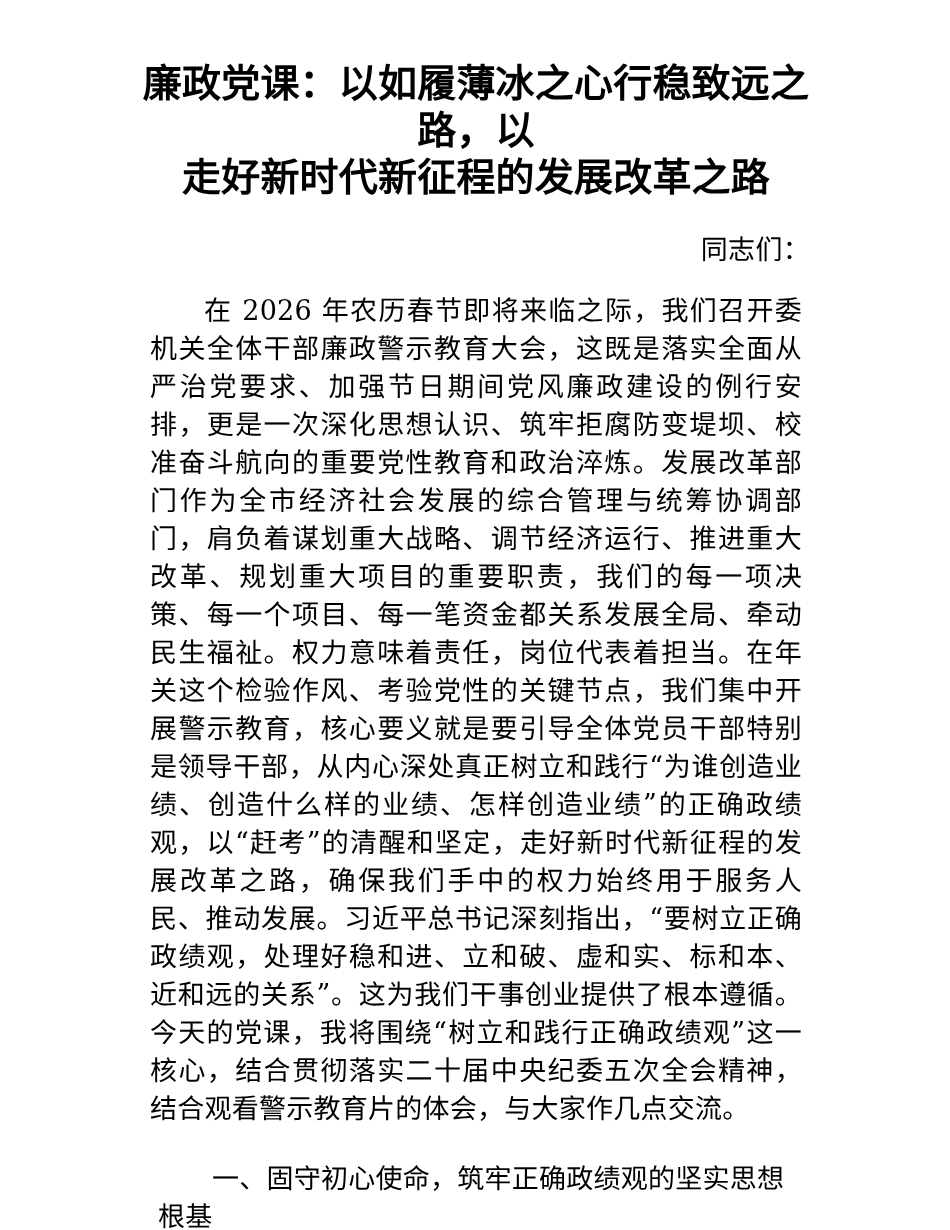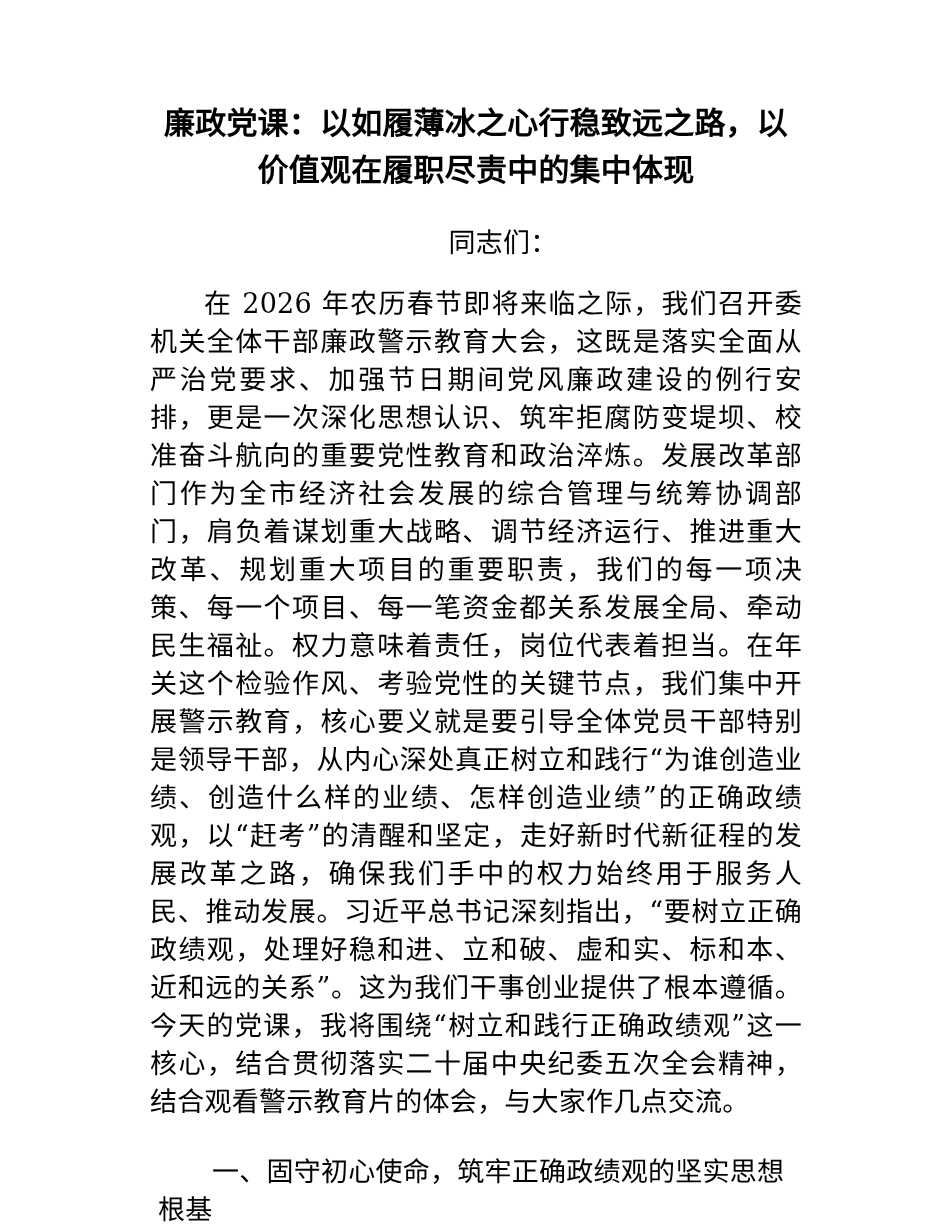--- a/index.html
+++ b/index.html
@@ -21,35 +21,35 @@
   }
   .content {
     position: absolute;
     left: 142px;
     top: 0;
     width: 668px;
   }
   .doc-title {
     font-family: "Liberation Sans", "DejaVu Sans", sans-serif;
     font-weight: bold;
-    font-size: 31px;
+    font-size: 39px;
     line-height: 47px;
     text-align: center;
     letter-spacing: 0.2px;
     margin: 0;
-    padding-top: 100px;
+    padding-top: 60px;
     color: #000000;
   }
   .salutation {
     font-size: 27px;
     line-height: 38px;
     margin: 0;
     padding-top: 30px;
     text-indent: 2em;
-    text-align: center;
+    text-align: right;
     letter-spacing: 0.3px;
   }
   .body-para {
     font-size: 27px;
     line-height: 38px;
     margin: 8px;
     padding-top: 15px;
     text-indent: 2em;
     text-align: justify;
     text-justify: inter-character;
@@ -70,21 +70,21 @@
   }
 </style>
 </head>
 <body>
 
 <div class="page">
   <div class="content">
 
     <h1 class="doc-title">
       <span>廉政党课：以如履薄冰之心行稳致远之路，以</span><br>
-      <span>价值观在履职尽责中的集中体现</span>
+      <span>走好新时代新征程的发展改革之路</span>
     </h1>
 
     <p class="salutation">同志们：</p>
 
     <p class="body-para">在 2026 年农历春节即将来临之际，我们召开委机关全体干部廉政警示教育大会，这既是落实全面从严治党要求、加强节日期间党风廉政建设的例行安排，更是一次深化思想认识、筑牢拒腐防变堤坝、校准奋斗航向的重要党性教育和政治淬炼。发展改革部门作为全市经济社会发展的综合管理与统筹协调部门，肩负着谋划重大战略、调节经济运行、推进重大改革、规划重大项目的重要职责，我们的每一项决策、每一个项目、每一笔资金都关系发展全局、牵动民生福祉。权力意味着责任，岗位代表着担当。在年关这个检验作风、考验党性的关键节点，我们集中开展警示教育，核心要义就是要引导全体党员干部特别是领导干部，从内心深处真正树立和践行“为谁创造业绩、创造什么样的业绩、怎样创造业绩”的正确政绩观，以“赶考”的清醒和坚定，走好新时代新征程的发展改革之路，确保我们手中的权力始终用于服务人民、推动发展。习近平总书记深刻指出，“要树立正确政绩观，处理好稳和进、立和破、虚和实、标和本、近和远的关系”。这为我们干事创业提供了根本遵循。今天的党课，我将围绕“树立和践行正确政绩观”这一核心，结合贯彻落实二十届中央纪委五次全会精神，结合观看警示教育片的体会，与大家作几点交流。</p>
 
     <p class="section-heading">一、固守初心使命，筑牢正确政绩观的坚实思想根基</p>
 
     <p class="body-para">政绩观是党员干部世界观、人生观、价值观在履职尽责中的集中体现。树立和践行正确政绩观，首先必须从思想源头抓起，解决好“我是谁、为了谁、依靠谁”这个根本问题，确保我们的工作始终沿着正确方向前进。习近平总书记在 2024 年中央经济工作会议上再次强调，“必须把坚持高质量发展作为</p>
 

